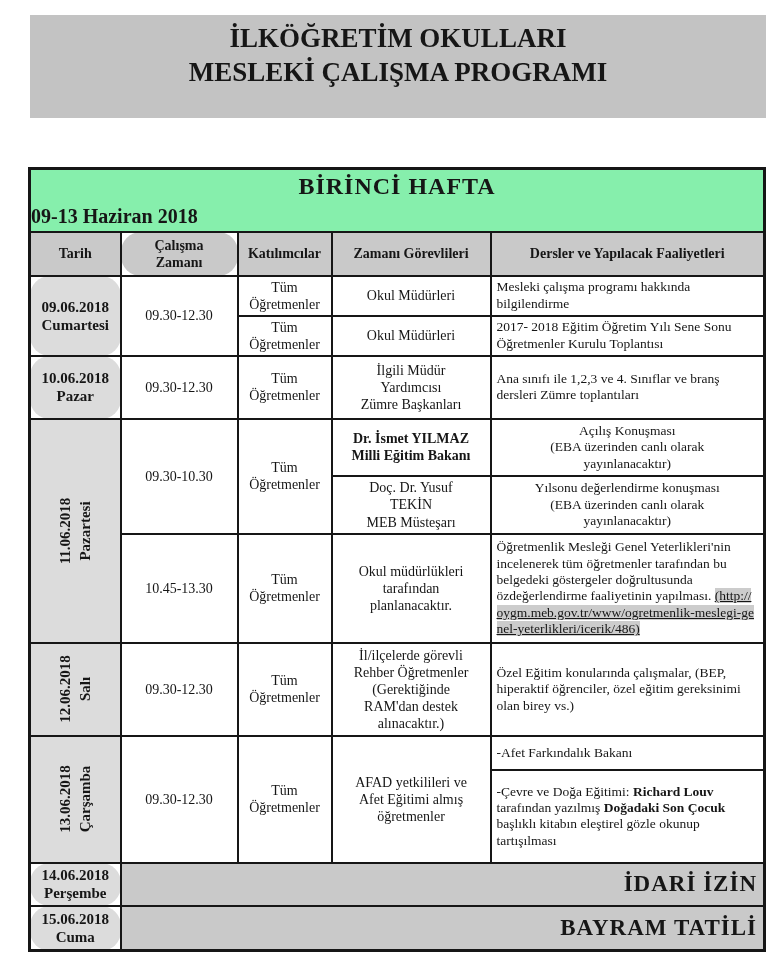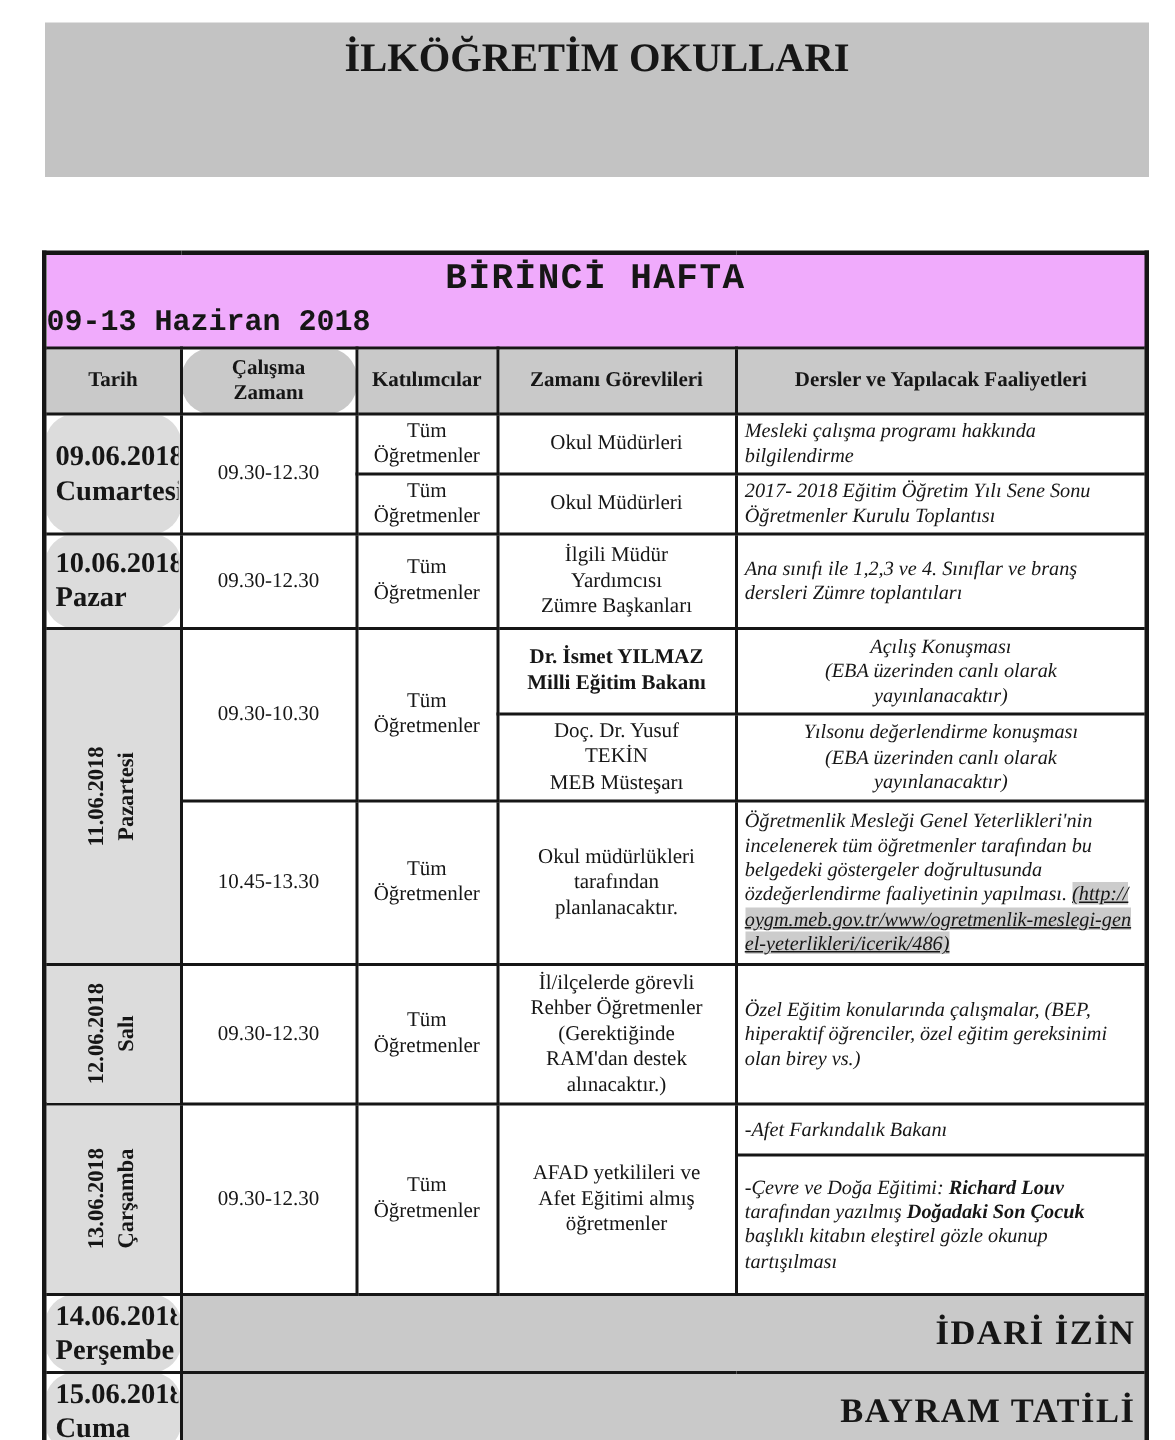--- a/index.html
+++ b/index.html
@@ -26,53 +26,54 @@
     border:3px solid #161616;
   }
   td {
     border:2px solid #161616;
     font-size:14px; line-height:1.22;
     vertical-align:middle; padding:2px 6px;
     overflow:hidden;
   }
   .pre { white-space:pre-line;border-radius:20px; }
   .center { text-align:center; }
-  .gray { background:#f0abfc;font-family:Liberation Mono, monospace; }
+  .gray { background:#86efac; }
 
   .week-cell { padding:2px 0; }
   .week-title { font-size:24px; font-weight:bold; text-align:center; letter-spacing:1px; }
   .week-date { font-size:20px; font-weight:bold; text-align:left; padding-right:14px; margin-top:3px; }
 
   .hdr { font-weight:bold; text-align:center; background:#c9c9c9; font-size:14px; }
 
-  .datecell { font-weight:bold; background:#dcdcdc; font-size:19px; }
+  .datecell { font-weight:bold; text-align:center; background:#dcdcdc; font-size:15px; }
   .rotcell { position:relative; background:#dcdcdc; padding:0; }
   .rotcell > div {
     position:absolute; top:50%; left:50%;
     transform:translate(-50%,-50%) rotate(-90deg);
     white-space:pre-line; font-weight:bold; font-size:15px;
     text-align:center; width:max-content; line-height:1.3;
   }
 
-  .act { font-size:13.5px; padding:2px 5px;font-style:italic; }
+  .act { font-size:13.5px; padding:2px 5px; }
   .act-top { vertical-align:middle; }
   .link {
     text-decoration:underline; background:#cccccc;
     word-break:break-all; display:inline;
   }
   .biglabel { font-size:23px; font-weight:bold; text-align:right; background:#c9c9c9; letter-spacing:1px; }
   b { font-weight:bold; }
 </style>
 </head>
 <body>
 
 <div class="page">
 
   <header class="title-block">
     <div class="title-l1">İLKÖĞRETİM OKULLARI</div>
+    <div class="title-l2">MESLEKİ ÇALIŞMA PROGRAMI</div>
   </header>
 
   <table class="program">
     <colgroup>
       <col style="width:91px">
         <col style="width:117px">
         <col style="width:94px">
         <col style="width:159px">
         <col style="width:274px">
     </colgroup>

